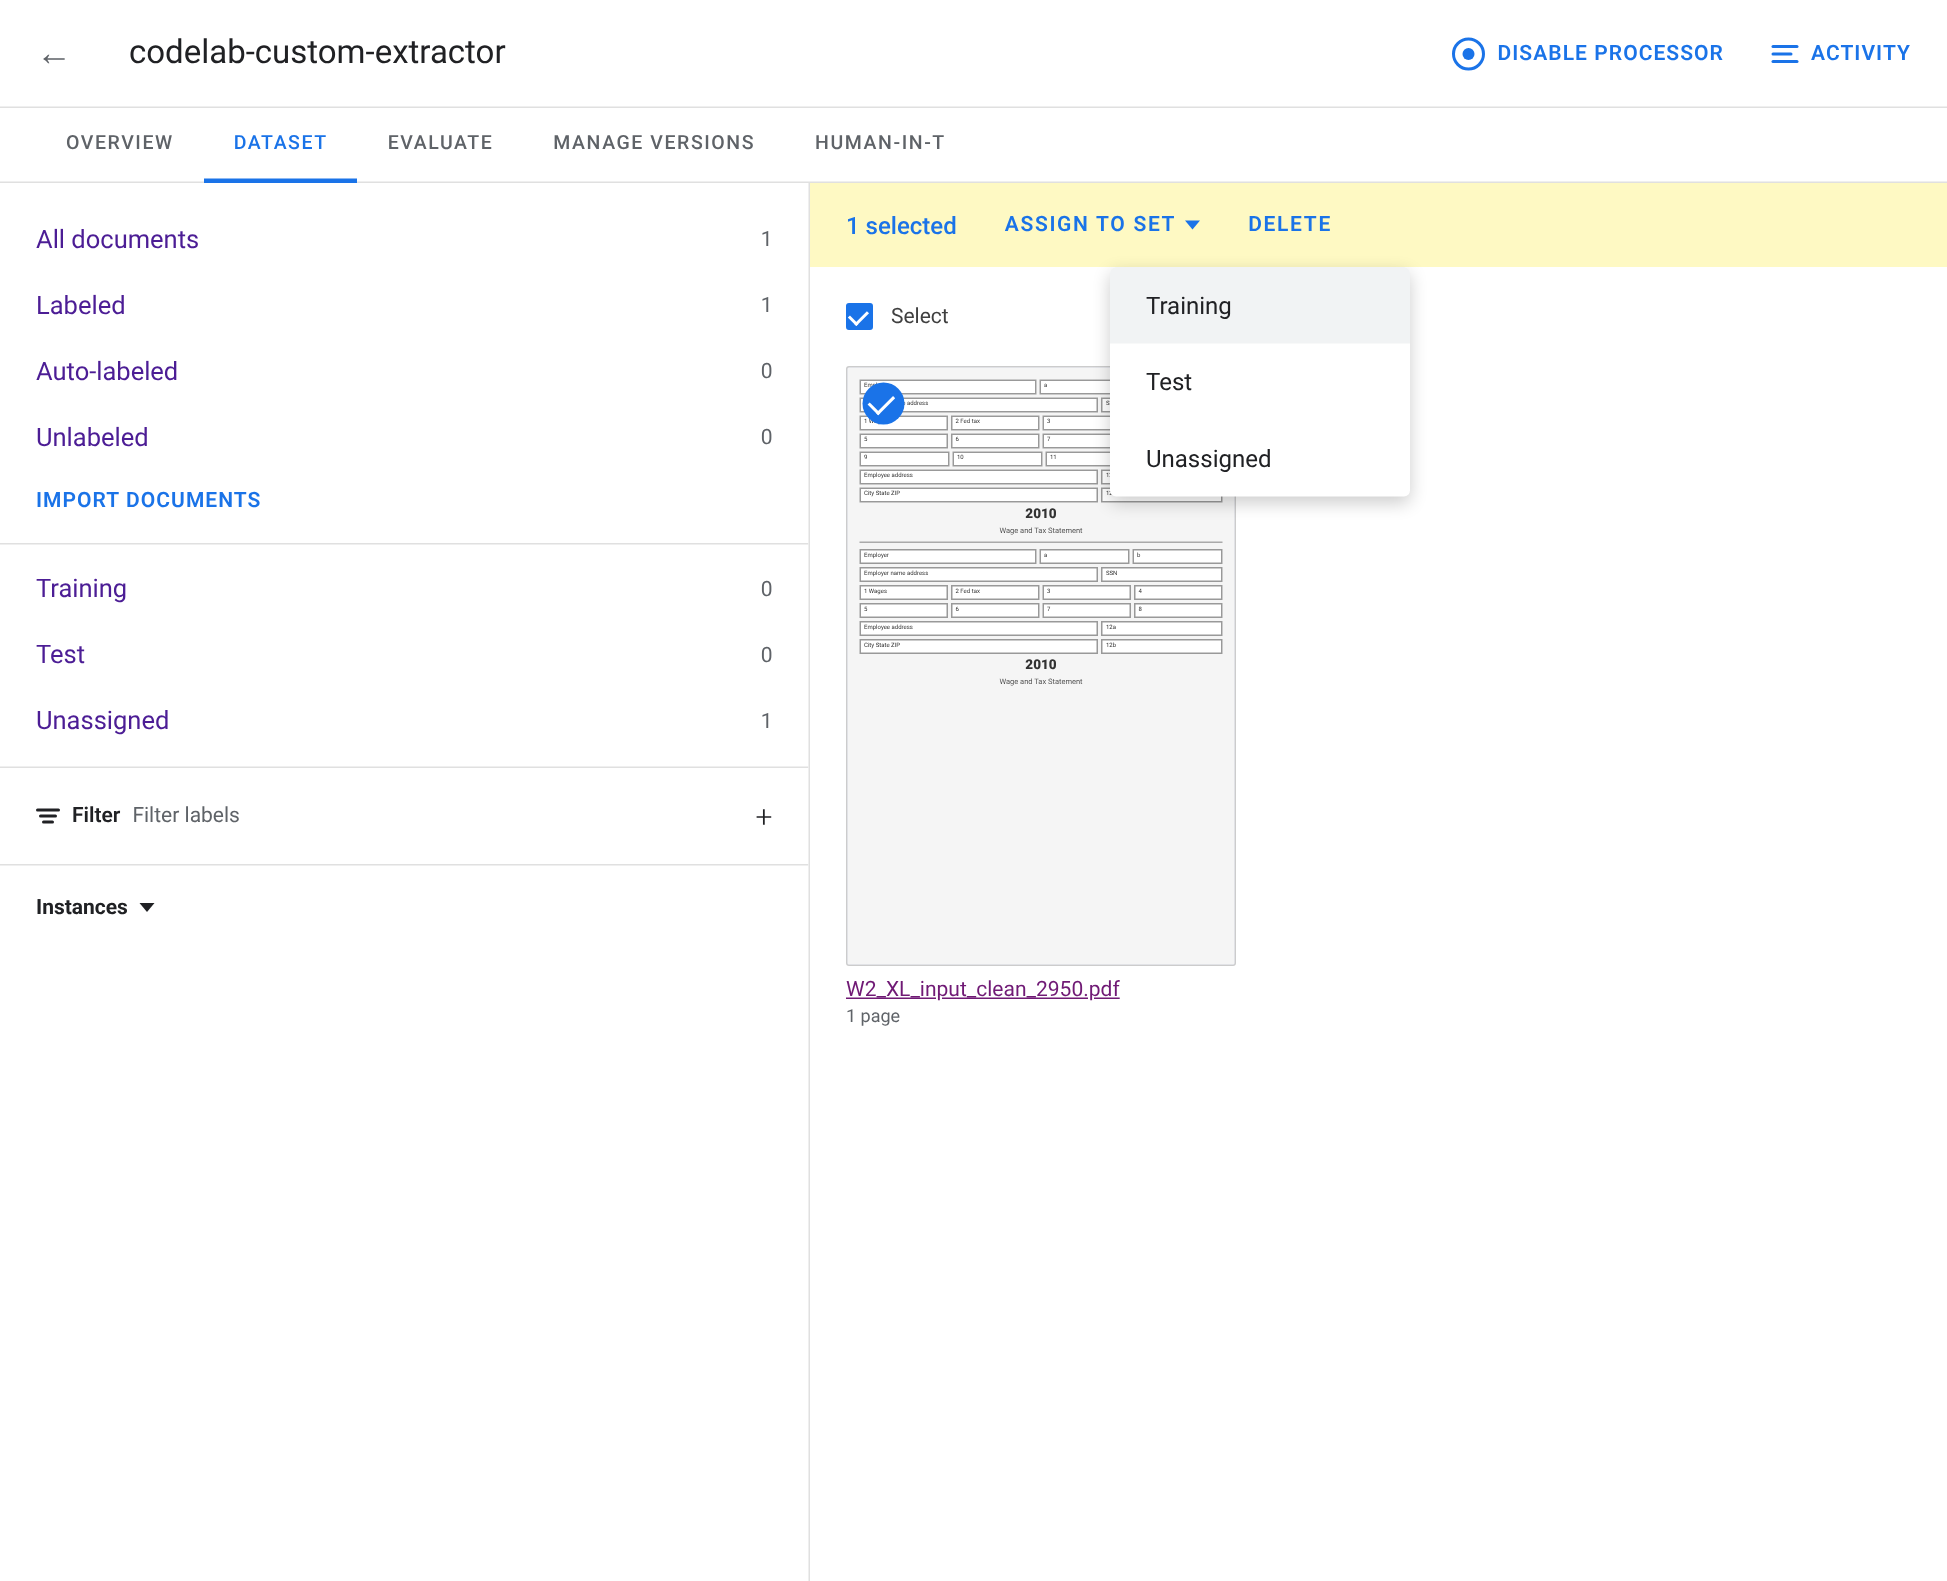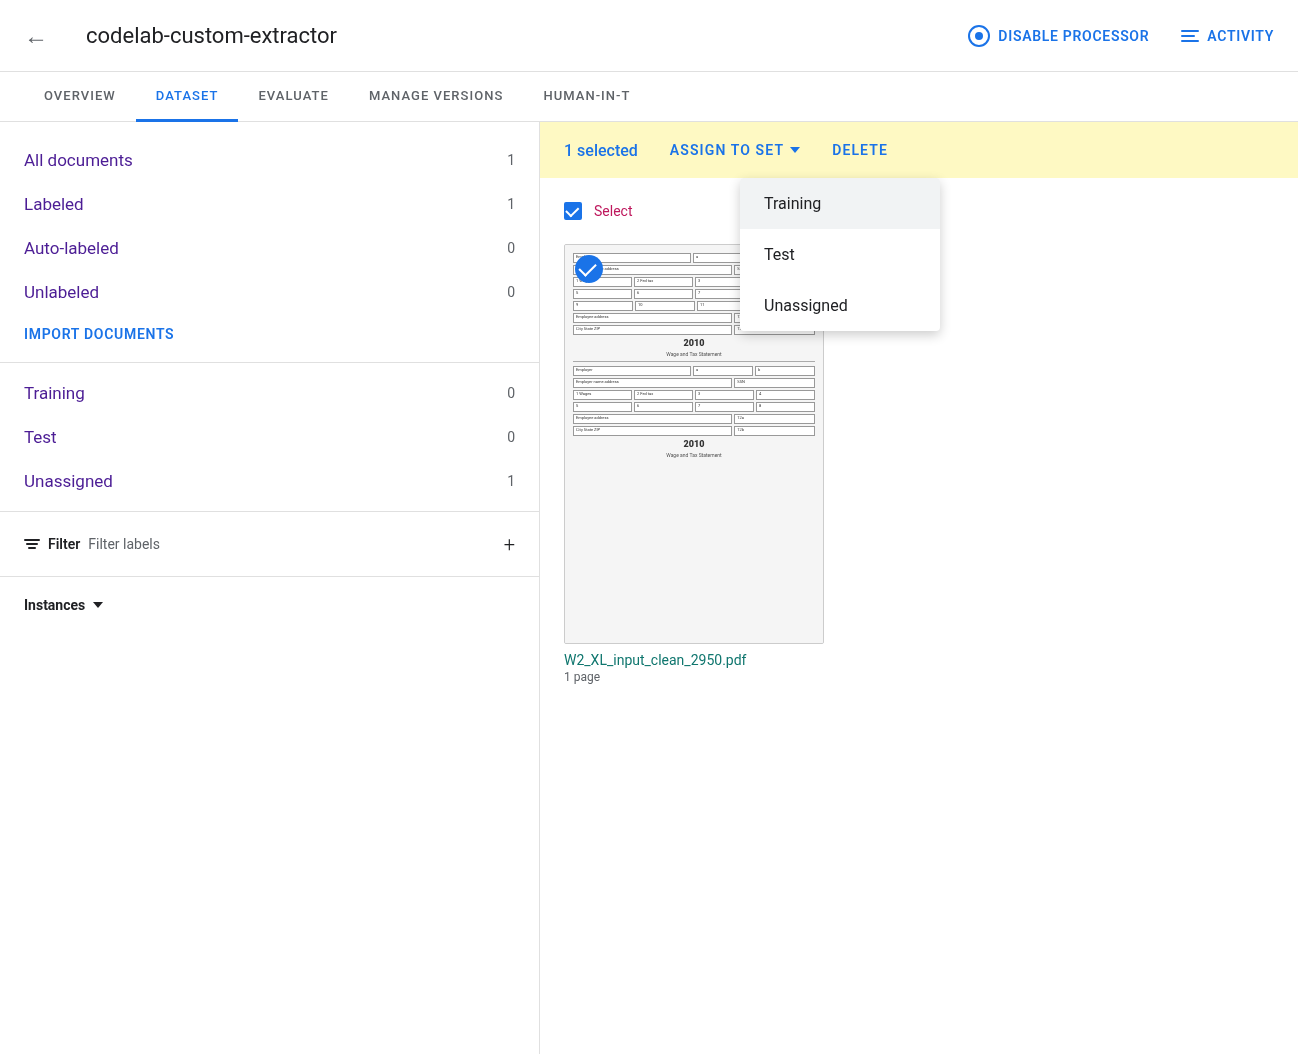--- a/index.html
+++ b/index.html
@@ -297,21 +297,21 @@
     .checkbox-checked::after {
       content: '';
       width: 10px;
       height: 6px;
       border-left: 2px solid #fff;
       border-bottom: 2px solid #fff;
       transform: rotate(-45deg) translateY(-1px);
     }
     .select-label {
       font-size: 14px;
-      color: #be185d;
+      color: #404040;
     }
 
     
     .doc-card {
       display: flex;
       flex-direction: column;
       align-items: flex-start;
       position: relative;
     }
     .doc-thumb-wrapper {
@@ -343,22 +343,23 @@
     .doc-checkbox-overlay::after {
       content: '';
       width: 14px;
       height: 8px;
       border-left: 2.5px solid #fff;
       border-bottom: 2.5px solid #fff;
       transform: rotate(-45deg) translateY(-2px);
     }
     .doc-name {
       font-size: 14px;
-      color: #0f766e;
+      color: #701a75;
       margin-top: 8px;
+      text-decoration: underline;
     }
     .doc-pages {
       font-size: 12px;
       color: #5f6368;
       margin-top: 2px;
     }
 
     
     .w2-doc {
       width: 100%;

